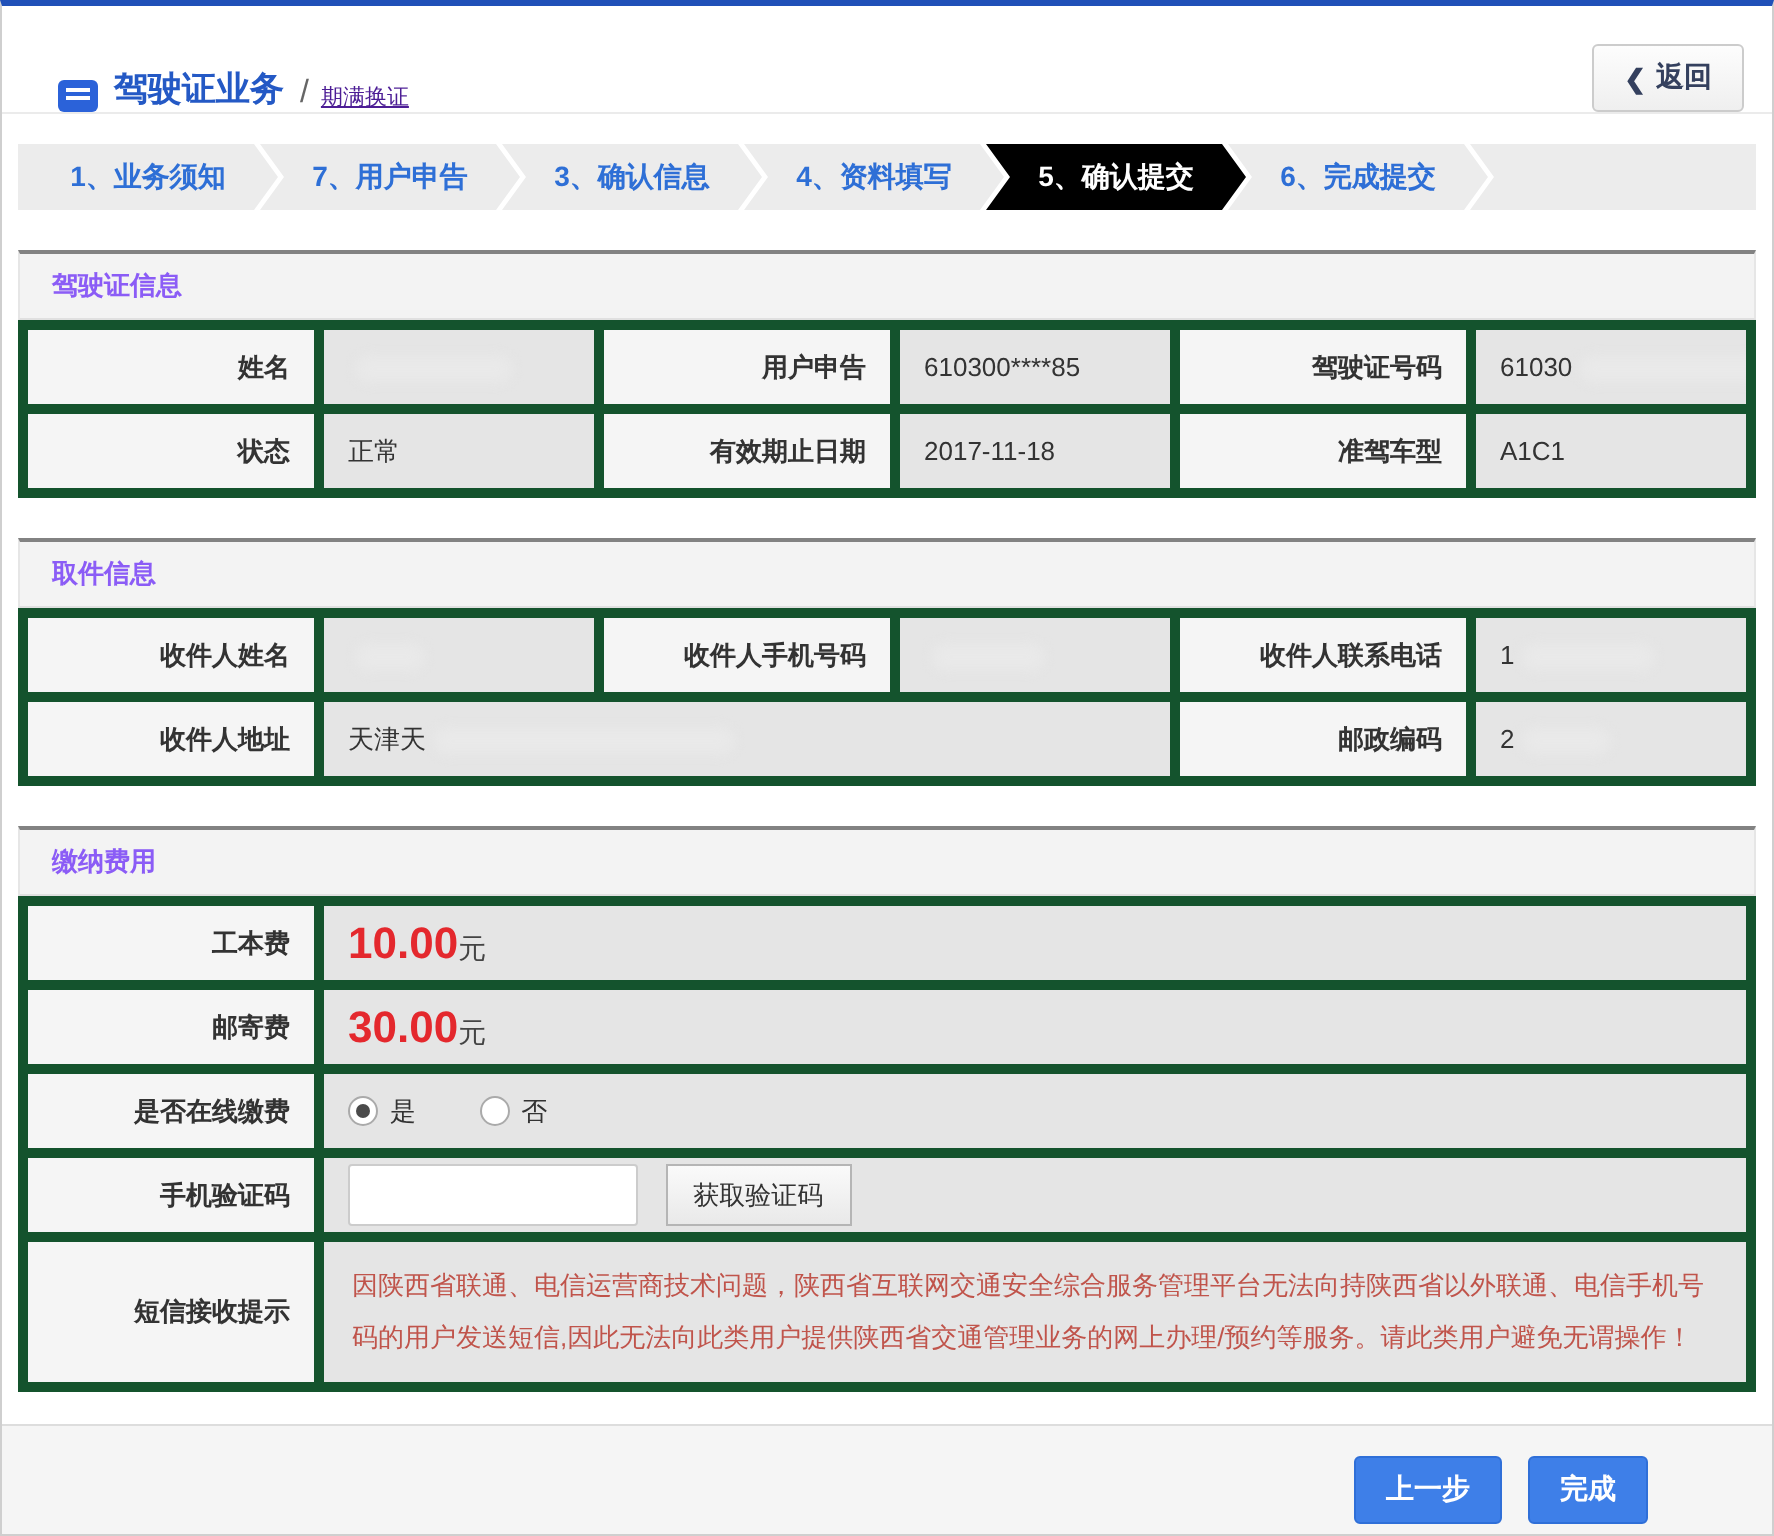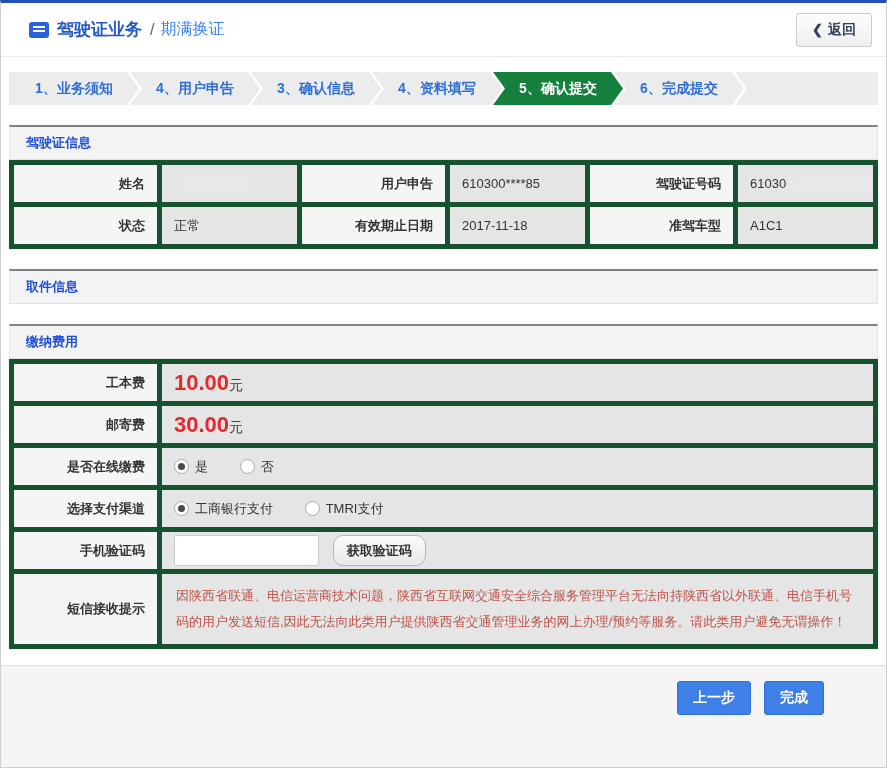--- a/index.html
+++ b/index.html
@@ -12,35 +12,35 @@
   .page {
     width: 887px; height: 768px;
     border: 1px solid #cfcfcf;
     border-top: 3px solid #2050b8;
     display: flex; flex-direction: column;
     background: #fff;
   }
   
   .header {
     height: 54px; flex: 0 0 54px;
-    display: flex; align-items: center;
+    display: flex; align-items: flex-end;
     padding: 0 14px 0 28px;
     border-bottom: 1px solid #ebebeb;
   }
   .hdr-icon {
     width: 20px; height: 16px; border-radius: 3px;
     background: #2b62d9; margin-right: 8px; position: relative;
   }
   .hdr-icon::before {
     content:""; position:absolute; left:4px; right:4px; top:4px; height:2px;
     background:#fff; box-shadow: 0 4px 0 #fff;
   }
   .hdr-title { color:#2459c5; font-size:17px; font-weight:bold; }
   .hdr-sep   { color:#666; font-size:16px; margin:0 6px 0 8px; }
-  .hdr-sub   { color:#3b82f6; font-size:16px; }
+  .hdr-sub   { color:#4c1d95; font-size:11px;text-decoration:underline; }
   .hdr-spacer { flex:1; }
   .back-btn {
     display:inline-flex; align-items:center; gap:5px;
     background: linear-gradient(#fdfdfd,#efefef);
     border:1px solid #ccc; border-radius:3px;
     padding: 7px 15px; cursor:pointer;
     color:#34405e; font-size:14px; font-weight:bold;
   }
   .back-chevron { font-size:13px; font-weight:bold; }
   
@@ -52,33 +52,33 @@
     width: 130px; height: 33px; line-height: 33px;
     text-align: center; background: #ececec;
     color: #2e6fd6; font-size: 14px; font-weight: bold;
     clip-path: polygon(0 0, calc(100% - 12px) 0, 100% 50%, calc(100% - 12px) 100%, 0 100%, 12px 50%);
     margin-left: -9px; flex: 0 0 130px; cursor: pointer;
   }
   .tab.first {
     clip-path: polygon(0 0, calc(100% - 12px) 0, 100% 50%, calc(100% - 12px) 100%, 0 100%);
     margin-left: 0;
   }
-  .tab.active { background: #15803d; color: #fff; }
+  .tab.active { background: #000000; color: #fff; }
   .tab-filler {
     flex: 1; background: #ececec; margin-left: -9px;
     clip-path: polygon(12px 50%, 0 0, 100% 0, 100% 100%, 0 100%);
   }
   
   .section { margin: 20px 8px 0; }
   .section-header {
     background: #f3f3f3;
     border-top: 2px solid #828282;
     border-bottom: 1px solid #e0e0e0;
     border-left: 1px solid #e6e6e6; border-right: 1px solid #e6e6e6;
-    padding: 7px 16px; font-weight: bold; color: #1d4ed8; font-size: 13px;
+    padding: 7px 16px; font-weight: bold; color: #8b5cf6; font-size: 13px;
   }
   table.info { width: 100%; border-collapse: collapse; table-layout: fixed; }
   table.info td {
     border: 5px solid #14532d; height: 42px; padding: 0 12px;
     font-size: 13px; overflow: hidden; white-space: nowrap;
   }
   td.lbl {
     background: #f5f5f5; text-align: right;
     font-weight: bold; color: #333; width: 148px;
   }
@@ -103,22 +103,22 @@
   }
   .radio-label { margin-right: 28px; }
   .sms-input {
     width: 145px; height: 31px; border: 1px solid #ccc; border-radius: 2px;
     padding: 0 8px; font-size: 13px; vertical-align: middle;
     font-family: "Liberation Sans", sans-serif;
   }
   .get-code-btn {
     margin-left: 10px; height: 31px; padding: 0 13px;
     background: linear-gradient(#fafafa,#e9e9e9);
-    border: 1px solid #b5b5b5; border-radius: 10px;
-    font-weight: bold; font-size: 13px; color: #333;
+    border: 1px solid #b5b5b5; border-radius: 0;
+    font-weight: normal; font-size: 13px; color: #333;
     vertical-align: middle; cursor: pointer;
     font-family: "Liberation Sans", sans-serif;
   }
   td.tip-cell { white-space: normal !important; padding: 9px 14px !important; margin-top: 13px; }
   .tip-text { color: #c0544b; line-height: 26px; font-size: 13px; }
   .row-tall td { height: 51px; }
   
   .footer {
     margin-top: 16px; flex: 1;
     border-top: 1px solid #ddd; background: #f5f5f5;
@@ -144,21 +144,21 @@
     <span class="hdr-sub">期满换证</span>
     <span class="hdr-spacer"></span>
     <button class="back-btn">
       <span class="back-chevron">❮</span>
       <span>返回</span>
     </button>
   </div>
 
   <div class="tabs">
     <div class="tab first">1、业务须知</div>
-    <div class="tab">4、用户申告</div>
+    <div class="tab">7、用户申告</div>
     <div class="tab">3、确认信息</div>
     <div class="tab">4、资料填写</div>
     <div class="tab active">5、确认提交</div>
     <div class="tab">6、完成提交</div>
     <div class="tab-filler"></div>
   </div>
 
   <div class="section">
     <div class="section-header">驾驶证信息</div>
     <table class="info">
@@ -180,20 +180,34 @@
         <td class="val">A1C1</td>
       </tr>
     </tbody>
       </table>
   </div>
 
   <div class="section">
     <div class="section-header">取件信息</div>
     <table class="info">
       <tbody>
+          <tr>
+        <td class="lbl">收件人姓名</td>
+        <td class="val"><span class="blur" style="width:34px"></span></td>
+        <td class="lbl">收件人手机号码</td>
+        <td class="val"><span class="blur" style="width:56px"></span></td>
+        <td class="lbl">收件人联系电话</td>
+        <td class="val"><span>1</span><span class="blur" style="width:66px"></span></td>
+      </tr>
+      <tr>
+        <td class="lbl">收件人地址</td>
+        <td class="val" colspan="3"><span>天津天</span><span class="blur" style="width:150px"></span></td>
+        <td class="lbl">邮政编码</td>
+        <td class="val"><span>2</span><span class="blur" style="width:44px"></span></td>
+      </tr>
     </tbody>
       </table>
   </div>
 
   <div class="section">
     <div class="section-header">缴纳费用</div>
     <table class="info">
       <tbody>
           <tr>
         <td class="lbl">工本费</td>
@@ -203,27 +217,20 @@
         <td class="lbl">邮寄费</td>
         <td class="val"><span class="price">30.00</span><span class="yuan">元</span></td>
       </tr>
       <tr>
         <td class="lbl">是否在线缴费</td>
         <td class="val">
           <span class="radio checked"></span><span class="radio-label">是</span>
           <span class="radio"></span><span class="radio-label">否</span>
         </td>
       </tr>
-      <tr>
-        <td class="lbl">选择支付渠道</td>
-        <td class="val">
-          <span class="radio checked"></span><span class="radio-label">工商银行支付</span>
-          <span class="radio"></span><span class="radio-label">TMRI支付</span>
-        </td>
-      </tr>
       <tr class="row-tall">
         <td class="lbl">手机验证码</td>
         <td class="val">
           <input class="sms-input" type="text" value="" style="">
           <button class="get-code-btn">获取验证码</button>
         </td>
       </tr>
       <tr>
         <td class="lbl">短信接收提示</td>
         <td class="val tip-cell">

